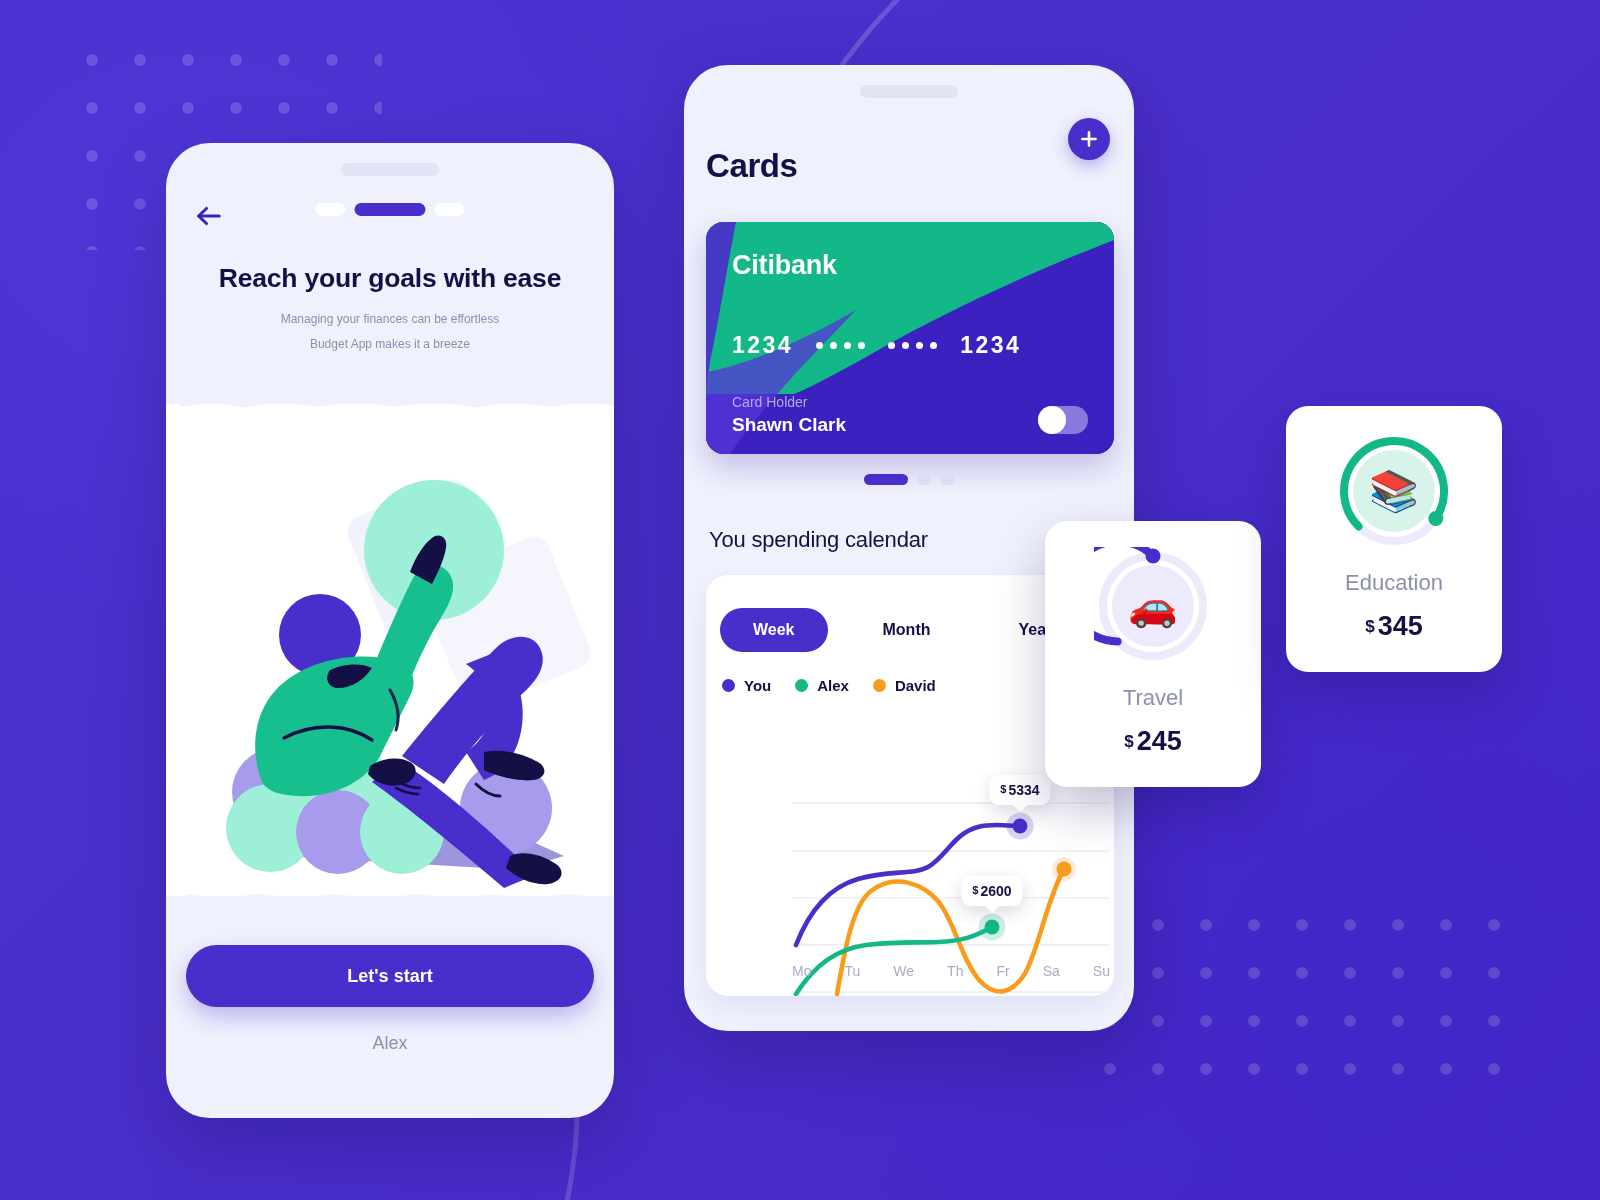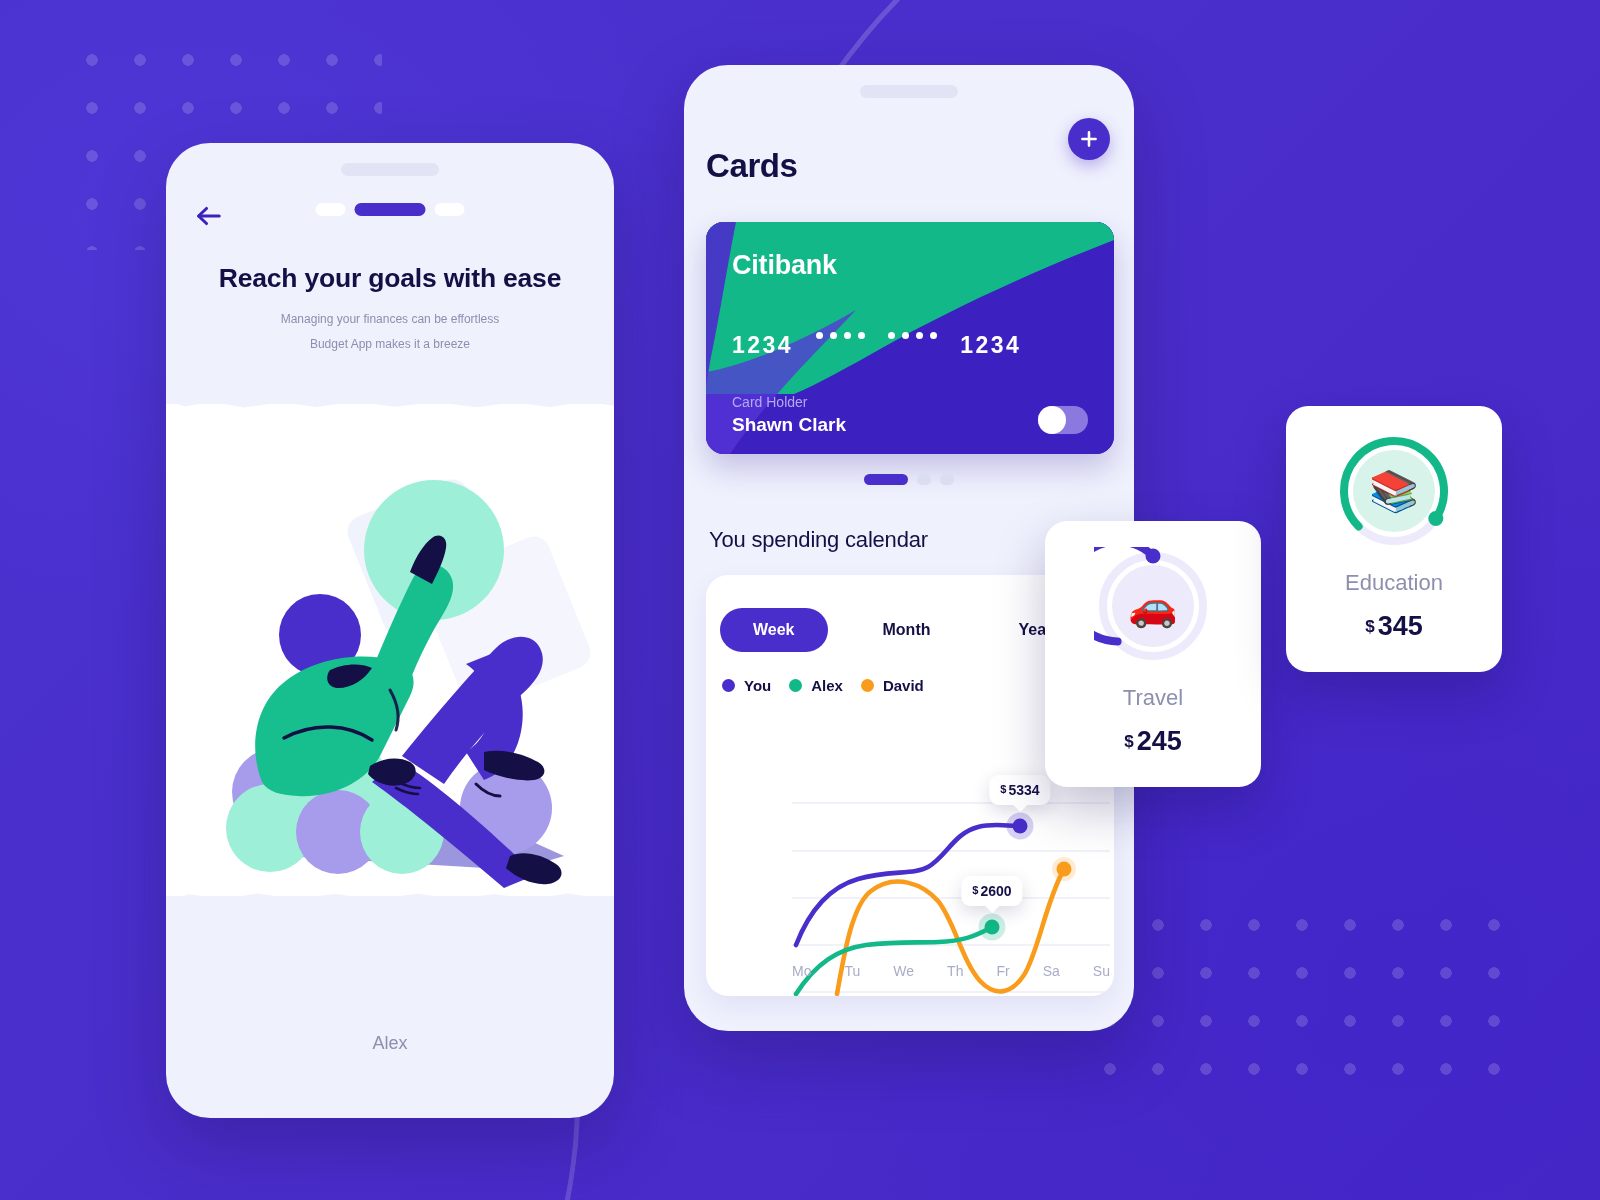--- a/index.html
+++ b/index.html
@@ -118,21 +118,21 @@
     position: absolute; left: 22px; top: 157px; width: 408px; height: 232px;
     border-radius: 18px; overflow: hidden; background: #3c21c0; cursor: pointer;
     box-shadow: 0 14px 30px rgba(40,20,140,0.22);
   }
   #bank-card-name {
     position: absolute; left: 26px; top: 28px;
     font-size: 27px; font-weight: bold; color: #ffffff; letter-spacing: -0.2px; z-index: 3;
   }
   #bank-card-number {
     position: absolute; left: 26px; top: 110px; z-index: 3;
-    display: flex; gap: 23px;
+    display: flex; align-items: center; gap: 23px;
     font-size: 23px; font-weight: bold; color: #ffffff; letter-spacing: 2.5px;
   }
   .num-dots { display: flex; gap: 7px; }
   .num-dots i { width: 7px; height: 7px; border-radius: 50%; background: #fff; display: block; }
   #card-holder-label { position: absolute; left: 26px; top: 172px; z-index:3; font-size: 14px; color: #b3a9ed; }
   #card-holder-name  { position: absolute; left: 26px; top: 192px; z-index:3; font-size: 19px; font-weight: bold; color: #ffffff; }
   #card-toggle {
     position: absolute; right: 26px; top: 184px; z-index: 3;
     width: 50px; height: 28px; border-radius: 14px; background: #8b79e0; cursor: pointer;
   }
@@ -148,21 +148,21 @@
     background: #ffffff; border-radius: 22px; overflow: hidden;
     box-shadow: 0 10px 26px rgba(40,20,140,0.07);
   }
   #range-tabs { position: absolute; left: 14px; top: 33px; display: flex; align-items: center; gap: 22px; }
   .range-tab {
     height: 44px; padding: 0 33px; border-radius: 22px; border: none; cursor: pointer;
     background: transparent; color: #141046; font-size: 16px; font-weight: bold;
     font-family: "Liberation Sans", sans-serif;
   }
   .range-tab.active { background: #4a2ecb; color: #ffffff; }
-  #chart-legend { position: absolute; left: 16px; top: 102px; display: flex; align-items: center; gap: 18px; }
+  #chart-legend { position: absolute; left: 16px; top: 102px; display: flex; align-items: center; gap: 24px; }
   .legend-item { display: flex; align-items: center; gap: 9px; font-size: 15px; font-weight: bold; color: #141046; }
   .legend-swatch { width: 13px; height: 13px; border-radius: 50%; display: block; }
   #plot-area { position: absolute; left: 0; top: 140px; width: 408px; height: 281px; }
   .ylabel { position: absolute; right: 0; transform: translateY(-50%); font-size: 14px; color: #a9acc8; white-space: nowrap; }
   #y-axis { position: absolute; left: 8px; top: 0; width: 72px; height: 281px; }
   .xlabel { font-size: 14px; color: #a9acc8; }
   #x-axis { position: absolute; left: 86px; right: 0; bottom: 17px; display: flex; justify-content: space-between; padding-right: 4px; }
   .tooltip {
     position: absolute; transform: translateX(-50%);
     background: #ffffff; border-radius: 9px; padding: 7px 11px;
@@ -270,20 +270,21 @@
       <path d="M204 362 C216 354 232 352 244 358 C254 364 250 376 238 380 C224 385 208 378 202 370 Z" fill="#141046"></path>
       <path d="M232 378 C240 382 248 384 254 384" stroke="#141046" stroke-width="2.6" stroke-linecap="round"></path>
       <path d="M230 384 C238 388 246 390 252 390" stroke="#141046" stroke-width="2.6" stroke-linecap="round"></path>
 
       <path d="M224 286 C232 300 234 314 230 326" stroke="#141046" stroke-width="3" fill="none" stroke-linecap="round" opacity="0.9"></path>
 
       <path d="M310 380 C318 388 326 392 334 392" stroke="#141046" stroke-width="3" fill="none" stroke-linecap="round"></path>
     </svg>
   </div>
 
+  <button id="cta-lets-start">Let's start</button>
   <div id="cta-skip">Alex</div>
 </div>
 
 <div class="phone" id="phone-cards">
   <div class="notch-pill"></div>
 
   <div id="add-card-btn">
     <svg width="18" height="18" viewBox="0 0 18 18">
       <path d="M9 2.4 V15.6 M2.4 9 H15.6" stroke="#fff" stroke-width="2.6" stroke-linecap="round"></path>
     </svg>

